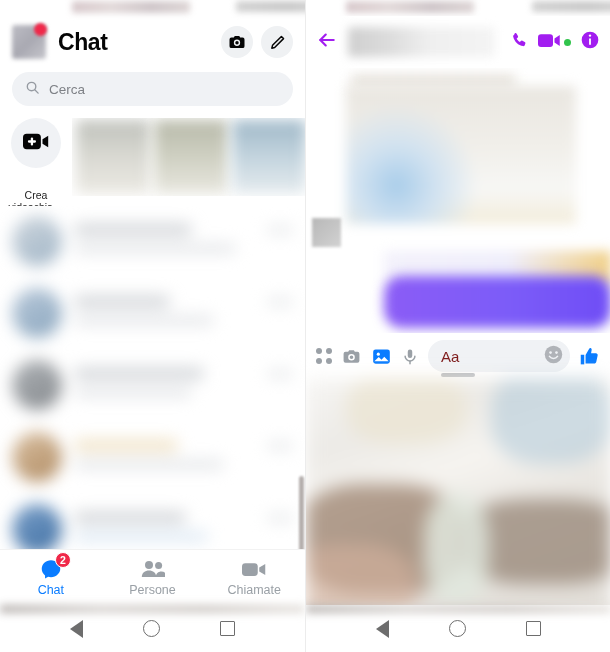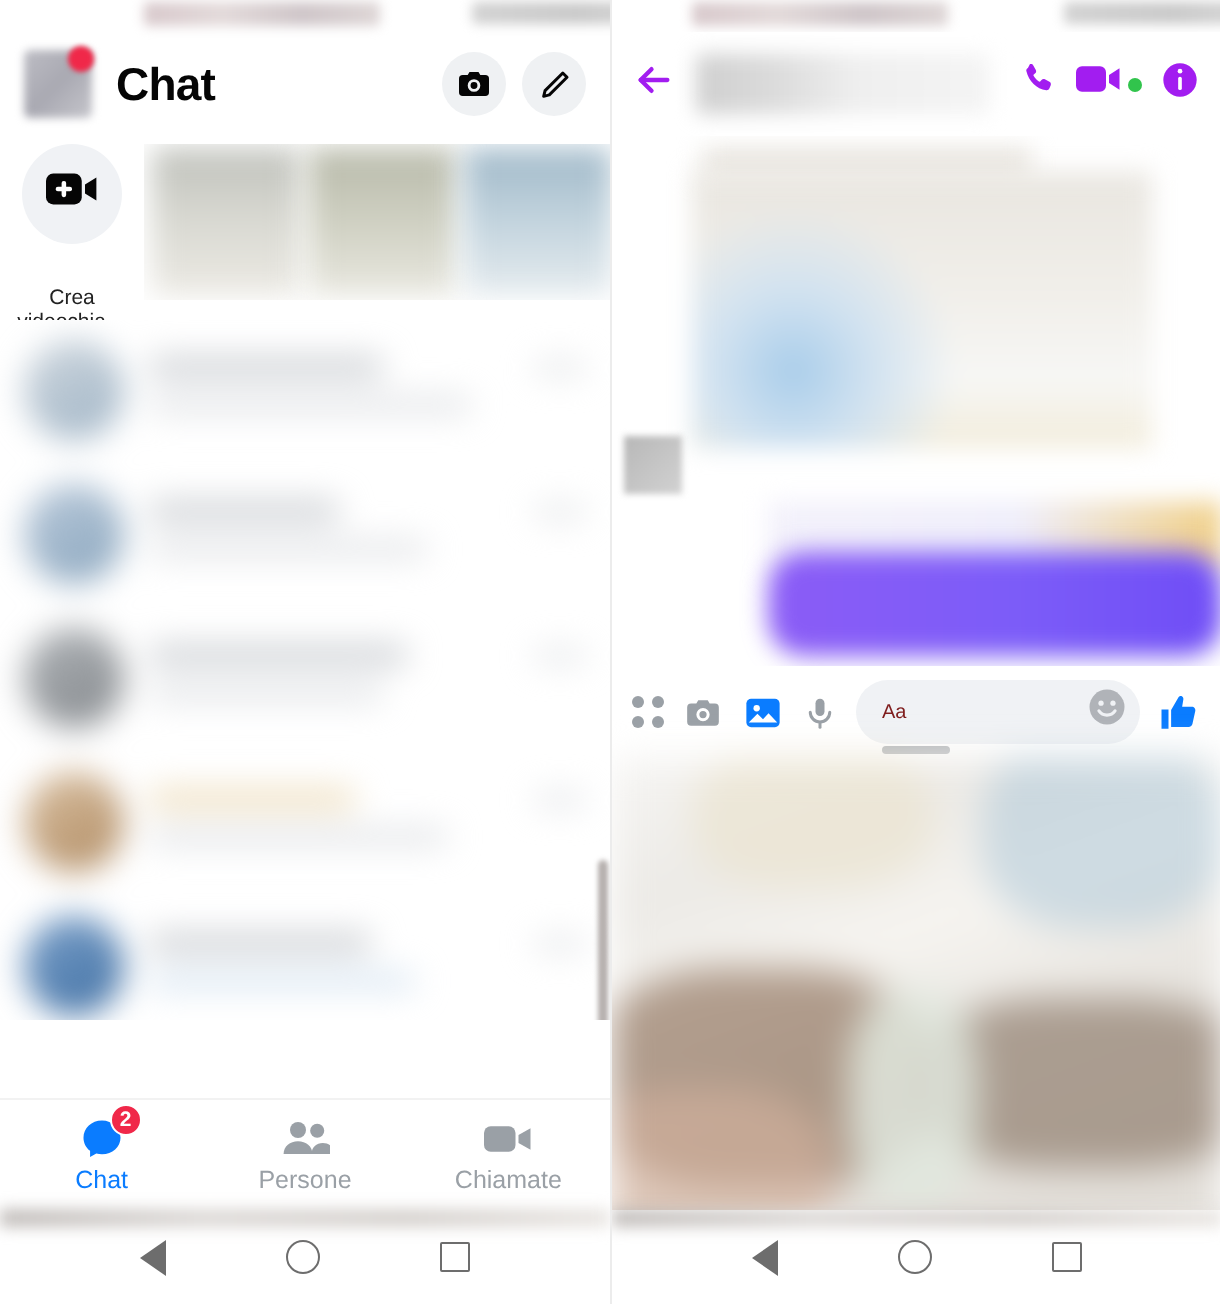--- a/index.html
+++ b/index.html
@@ -219,21 +219,21 @@
     position: relative; height: 46px;
     display: flex; align-items: center;
     padding: 0 10px; gap: 9px; background: #fff;
   }
   .comp-icon { cursor: pointer; display: flex; align-items: center; }
   .aa-field {
     flex: 1; height: 32px; border-radius: 16px; background: #f0f2f5;
     display: flex; align-items: center; justify-content: space-between;
     padding: 0 6px 0 13px;
   }
-  .aa-text { font-size: 10px; color: #7f1d1d; }
+  .aa-text { font-size: 15px; color: #7f1d1d; }
   .handle-bar {
     position: absolute; left: 50%; transform: translateX(-50%);
     bottom: 2px; width: 34px; height: 4px; border-radius: 2px; background: #b6b9bd;
   }
 
   .photo-region {
     position: relative; width: 305px; height: 242px; overflow: hidden;
     filter: blur(9px);
     background:
       linear-gradient(160deg,#f6f5f3 0%, #eceae6 22%, #f6f4f0 40%, #e8e5e0 60%, #e1ddd7 100%);
@@ -272,20 +272,31 @@
 
       <div class="circle-btn">
         <span>
           <svg width="17" height="17" viewBox="0 0 24 24" fill="none" stroke="#050505" stroke-width="2.1" stroke-linecap="round" stroke-linejoin="round">
             <path d="M17.5 3.5l3 3L8 19l-4 1 1-4 12.5-12.5z"></path>
           </svg>
         </span>
       </div>
     </div>
 
+    <div class="search-wrap">
+      <div class="search-bar">
+        <span class="sicon">
+          <svg width="15" height="15" viewBox="0 0 24 24" fill="none" stroke="#606770" stroke-width="2.2" stroke-linecap="round">
+            <circle cx="10.5" cy="10.5" r="6.8"></circle>
+              <path d="M15.6 15.6L21 21"></path>
+          </svg>
+        </span>
+        <span class="search-placeholder">Cerca</span>
+      </div>
+    </div>
 
     <div class="stories-row">
       <div class="create-call">
         <div class="cc-circle">
           <span>
             <svg width="26" height="19" viewBox="0 0 32 22" fill="#050505">
               <rect x="0" y="1.5" width="22" height="19" rx="4.5"></rect>
               <path d="M24 8.2l7-4.3v14.2l-7-4.3z"></path>
               <rect x="9.6" y="6" width="2.8" height="10" rx="1.3" fill="#fff"></rect>
               <rect x="6" y="9.6" width="10" height="2.8" rx="1.3" fill="#fff"></rect>

